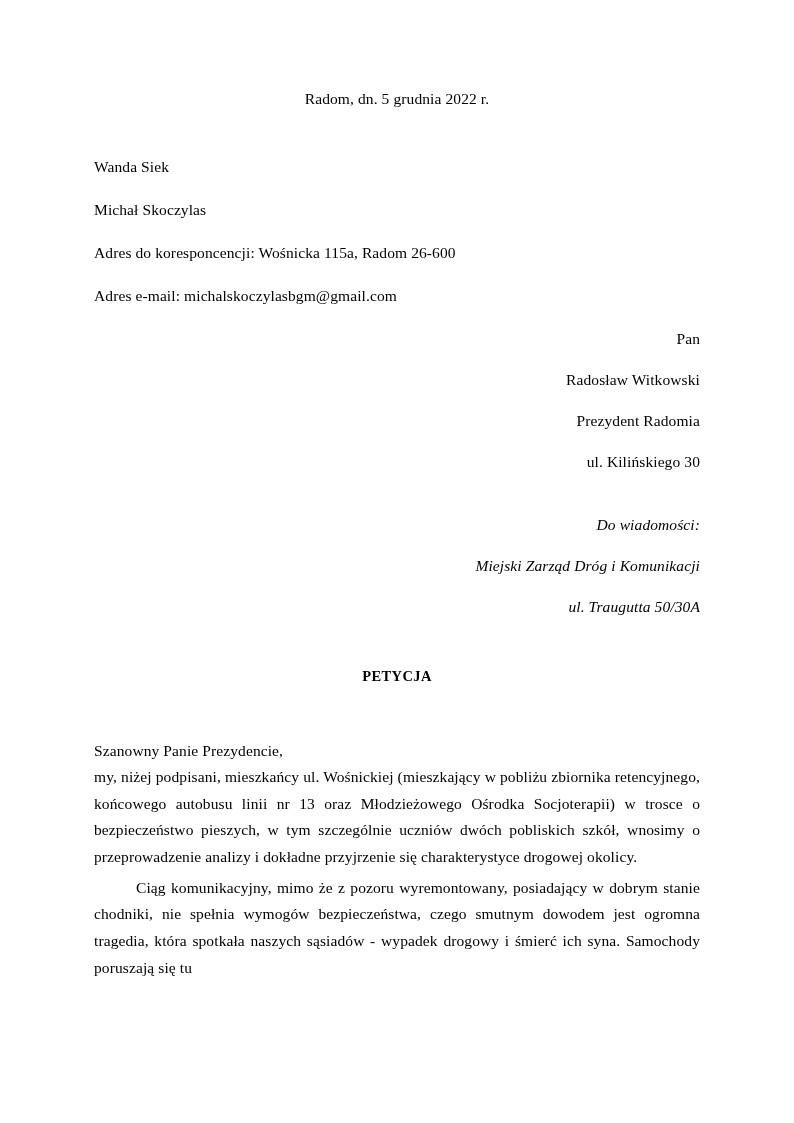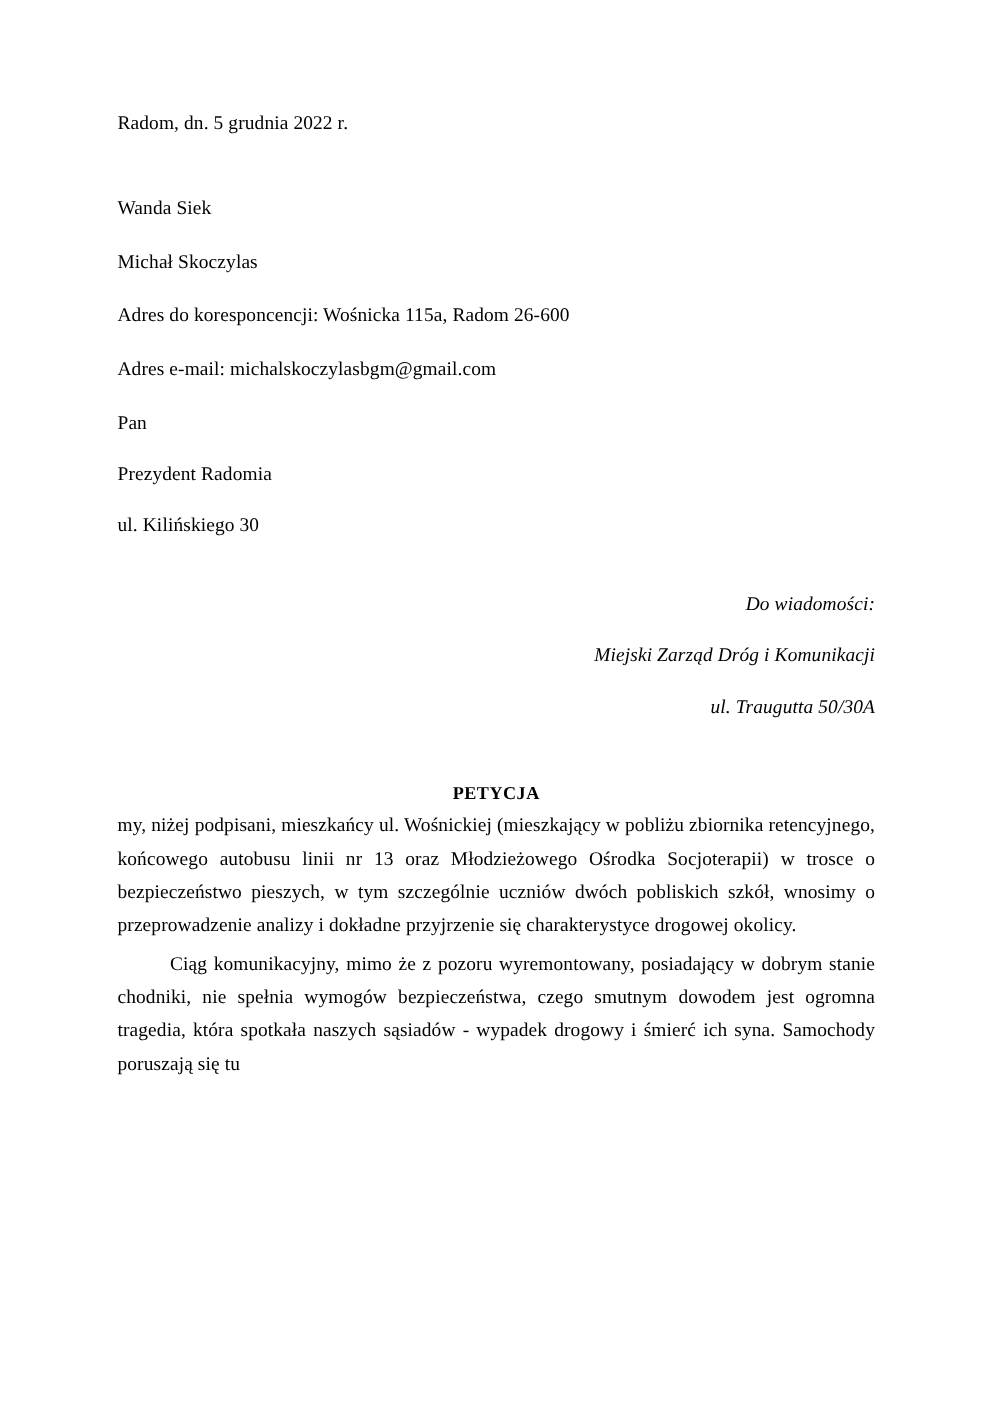--- a/index.html
+++ b/index.html
@@ -15,35 +15,36 @@
     overflow: hidden;
   }
   .page {
     position: relative;
     width: 794px;
     height: 1123px;
     box-sizing: border-box;
     padding: 0 94px;
   }
   .date-line {
-    text-align: left;
+    text-align: center;
     font-size: 15.5px;
     margin-top: 90px;
     letter-spacing: 0.1px;
   }
   .sender-block {
     margin-top: 50px;
   }
   .sender-line {
     font-size: 15.5px;
     margin-bottom: 25px;
     letter-spacing: 0.1px;
   }
   .recipient-block {
     margin-top: 12px;
+    text-align: right;
   }
   .recipient-line {
     font-size: 15.5px;
     margin-bottom: 23px;
     letter-spacing: 0.1px;
   }
   .cc-block {
     margin-top: 45px;
     text-align: right;
     font-style: italic;
@@ -85,29 +86,31 @@
 
   <div class="sender-block">
     <div class="sender-line">Wanda Siek</div>
     <div class="sender-line">Michał Skoczylas</div>
     <div class="sender-line">Adres do koresponcencji: Wośnicka  115a, Radom 26-600</div>
     <div class="sender-line">Adres e-mail: michalskoczylasbgm@gmail.com</div>
   </div>
 
   <div class="recipient-block">
     <div class="recipient-line">Pan</div>
+    <div class="recipient-line">Radosław Witkowski</div>
     <div class="recipient-line">Prezydent Radomia</div>
     <div class="recipient-line">ul. Kilińskiego 30</div>
   </div>
 
   <div class="cc-block">
     <div class="cc-line">Do wiadomości:</div>
     <div class="cc-line">Miejski Zarząd Dróg i Komunikacji</div>
     <div class="cc-line">ul. Traugutta 50/30A</div>
   </div>
 
   <div class="doc-title">PETYCJA</div>
 
+  <div class="salutation">Szanowny Panie Prezydencie,</div>
 
   <div class="body-par">my, niżej podpisani, mieszkańcy ul. Wośnickiej (mieszkający w pobliżu zbiornika retencyjnego, końcowego autobusu linii nr 13 oraz Młodzieżowego Ośrodka Socjoterapii) w trosce o bezpieczeństwo pieszych, w tym szczególnie uczniów dwóch pobliskich szkół, wnosimy o przeprowadzenie analizy i dokładne przyjrzenie się charakterystyce drogowej okolicy.</div>
   <div class="body-par indent">Ciąg komunikacyjny, mimo że z pozoru wyremontowany, posiadający w dobrym stanie chodniki, nie spełnia wymogów bezpieczeństwa, czego smutnym dowodem jest ogromna tragedia, która spotkała naszych sąsiadów - wypadek drogowy i śmierć ich syna. Samochody poruszają się tu</div>
 
 </div>
 
 </body></html>

